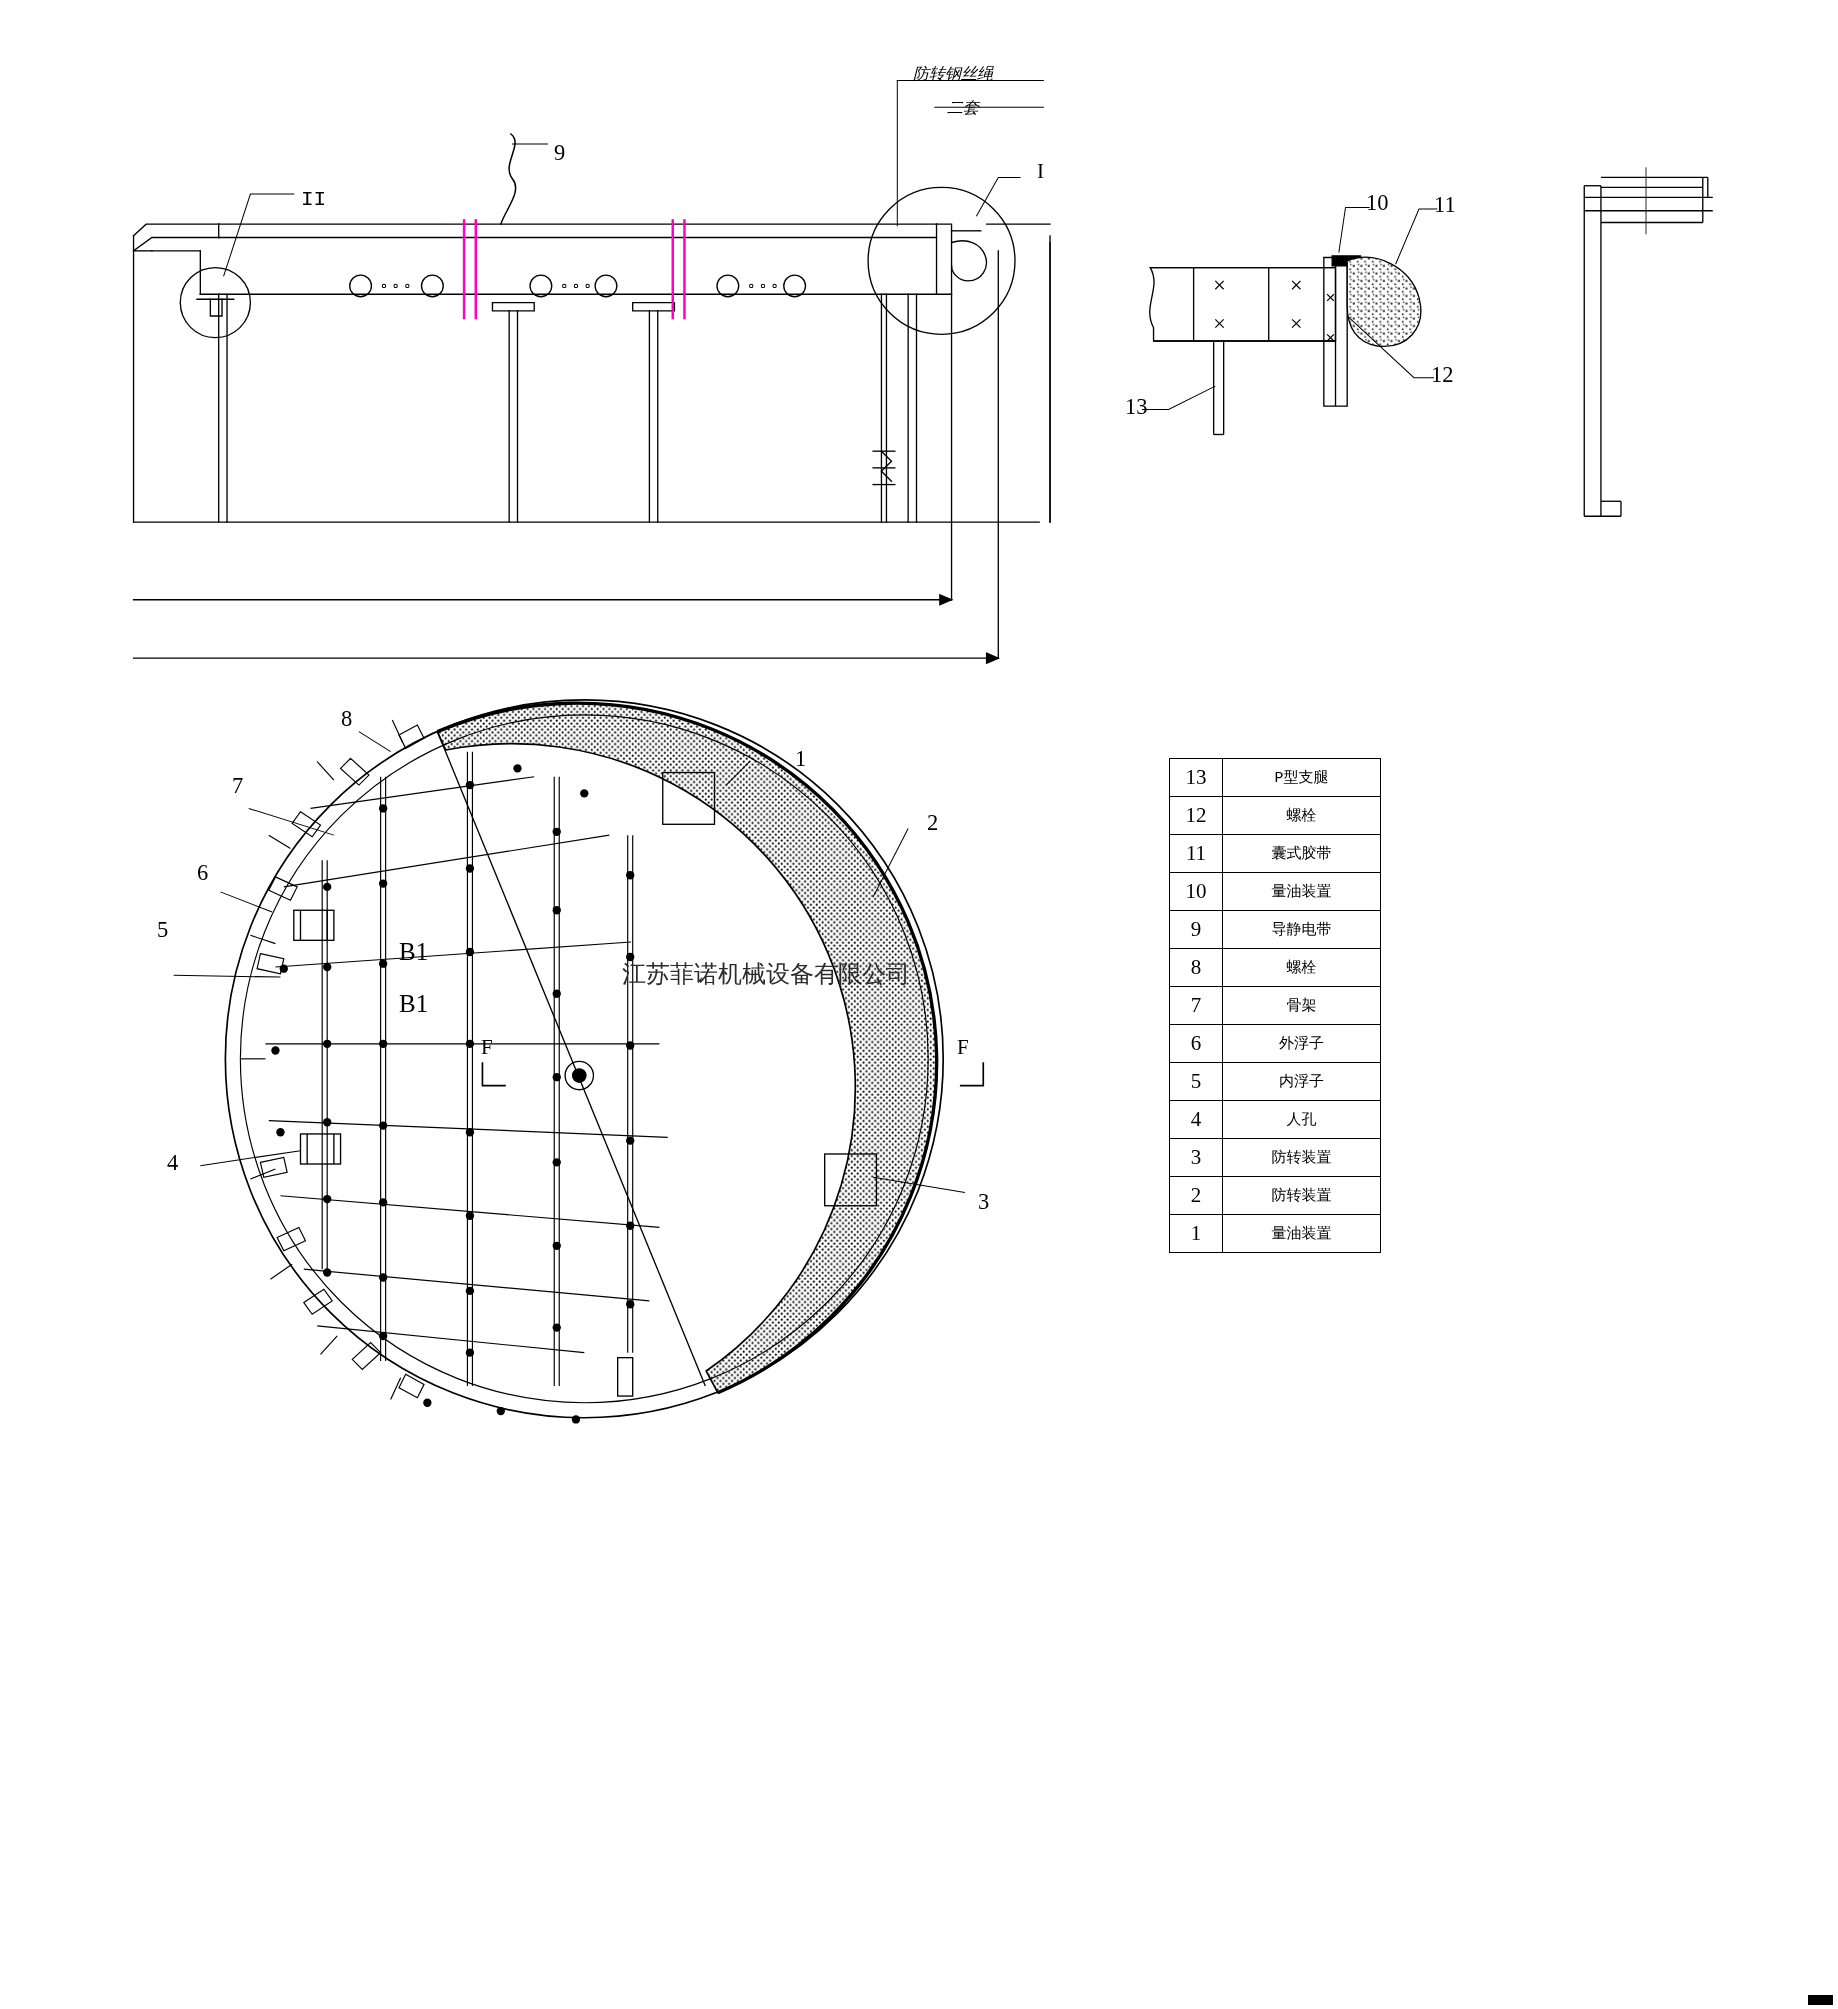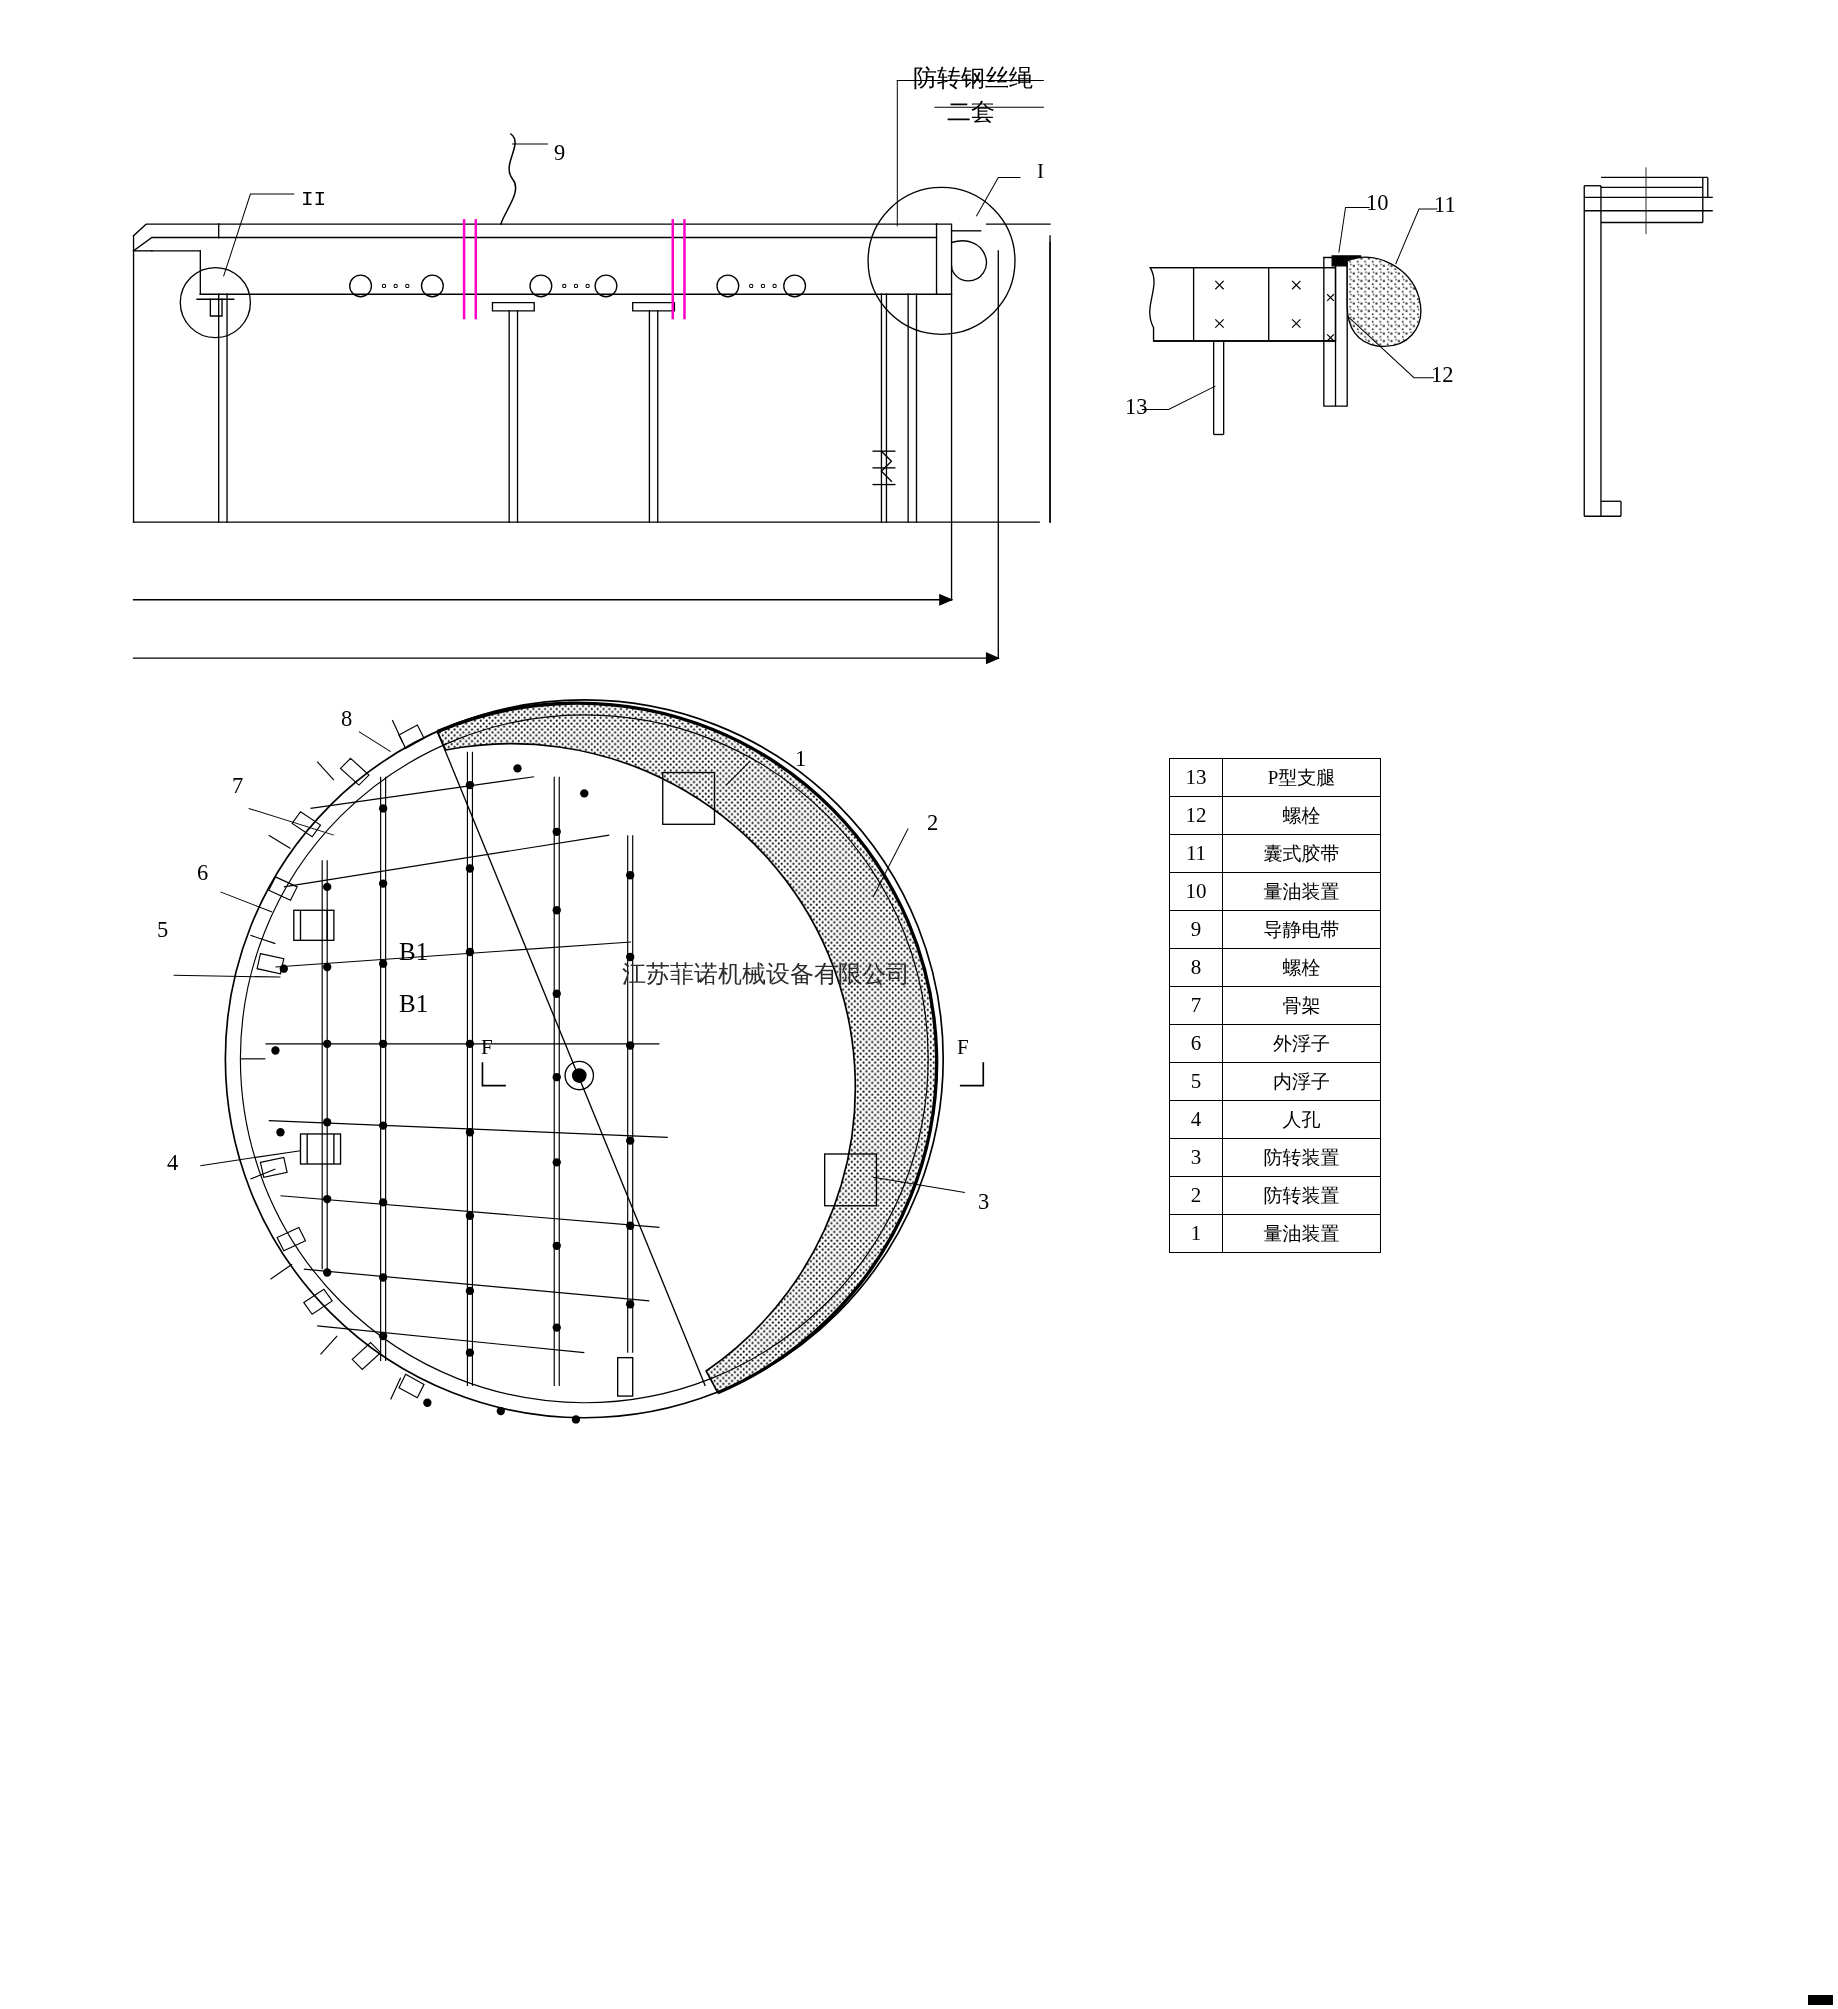--- a/index.html
+++ b/index.html
@@ -34,21 +34,22 @@
     line-height: 1.15;
     color: #000;
     white-space: pre;
   }
   .lbl.num {
     font-family: "Liberation Serif", serif;
     font-size: 22.5px;
   }
   .lbl.cjk {
     font-family: "DejaVu Sans", sans-serif;
-    font-size: 24px;
+    font-size: 16px;
+    font-style: italic;
   }
   .watermark {
     position: absolute;
     left: 622px;
     top: 958px;
     font-family: "DejaVu Sans", sans-serif;
     font-size: 24px;
     color: #2b2b2b;
     white-space: nowrap;
   }
@@ -56,22 +57,22 @@
   #parts-table {
     position: absolute;
     left: 1169px;
     top: 758px;
     border-collapse: collapse;
     background: #fff;
   }
   #parts-table td {
     border: 0.8px solid #000;
     height: 37px;
-    font-family: Liberation Serif, serif;
-    font-size: 19px;
+    font-family: Liberation Mono, monospace;
+    font-size: 15px;
     text-align: center;
     padding: 0;
   }
   #parts-table td.idx {
     width: 52px;
     font-family: "Liberation Serif", serif;
     font-size: 21px;
   }
   #parts-table td.nm {
     width: 157px;

